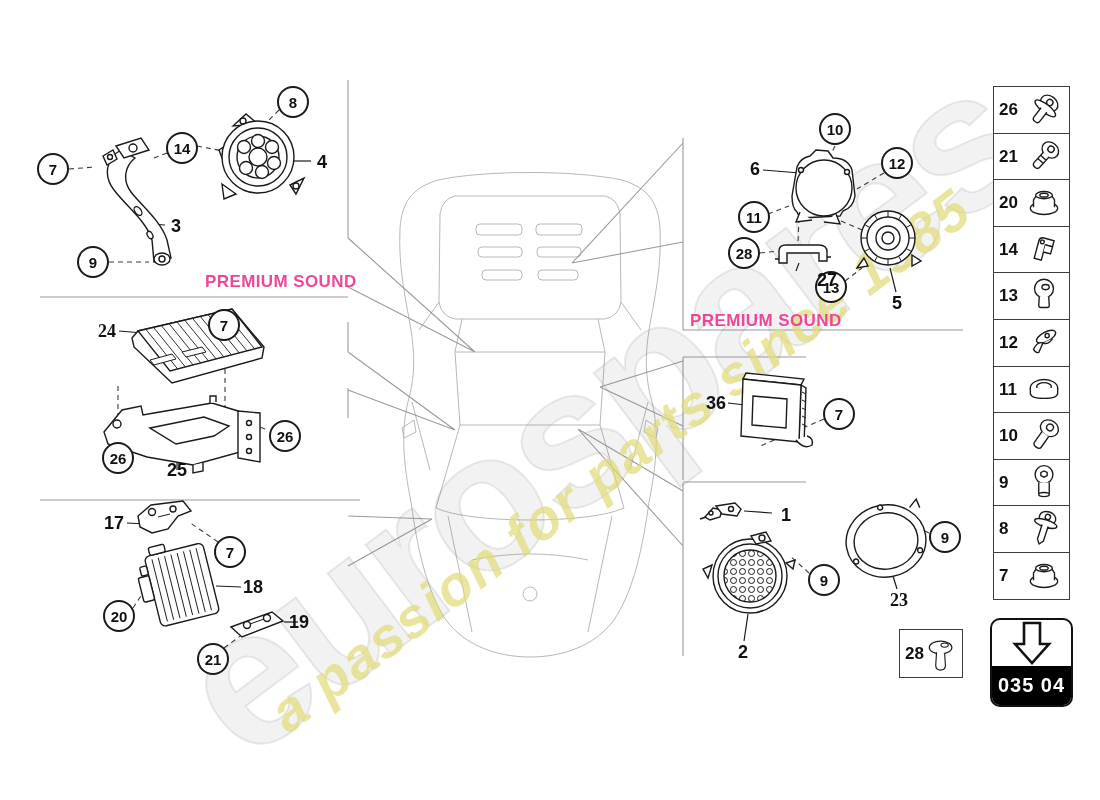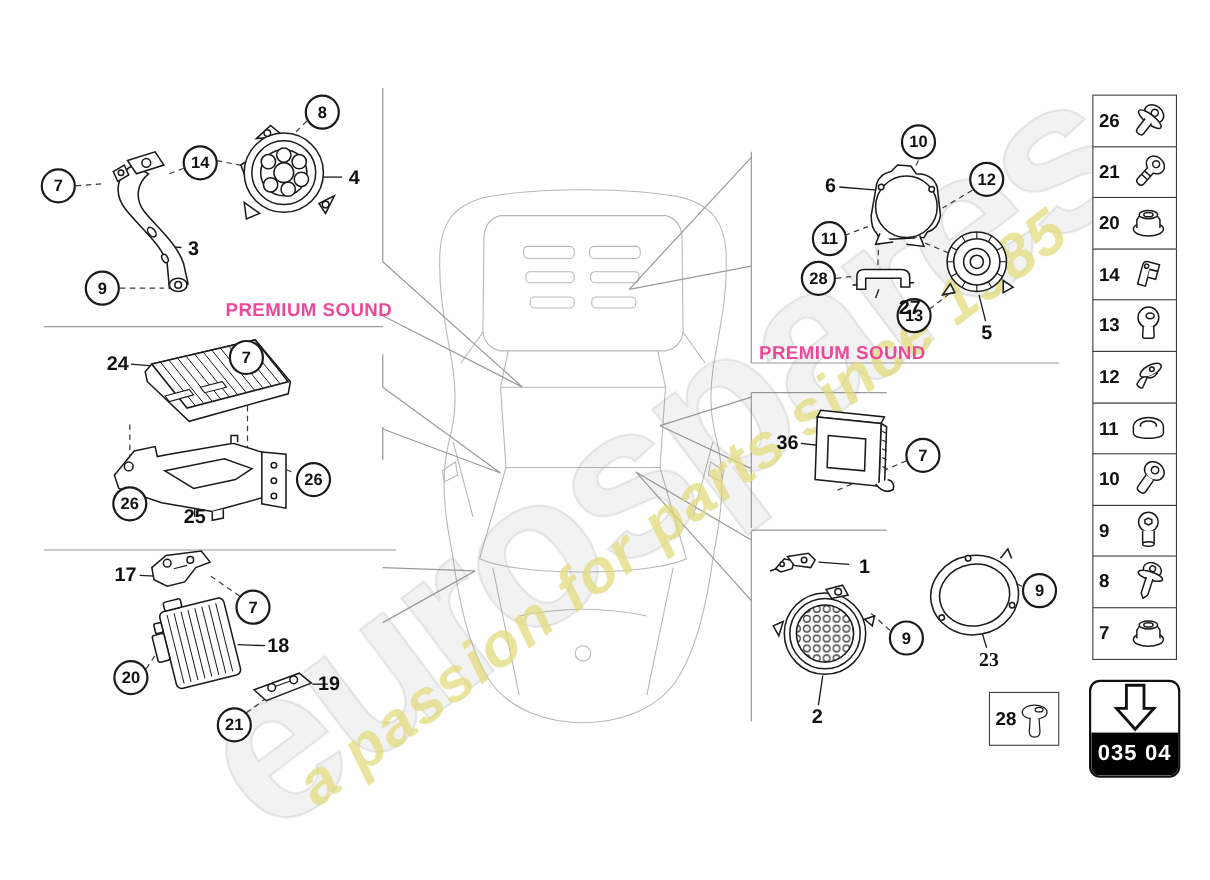--- a/index.html
+++ b/index.html
@@ -293,21 +293,21 @@
       <div class="callout" style="left: 738px; top: 201px;">11</div>
       <div class="callout" style="left: 728px; top: 237px;">28</div>
       <div class="callout" style="left: 815px; top: 271px;">13</div>
       <div class="callout" style="left: 823px; top: 398px;">7</div>
       <div class="callout" style="left: 808px; top: 564px;">9</div>
       <div class="callout" style="left: 929px; top: 521px;">9</div>
     </div>
   <div id="plabels" class="layer">
       <div class="plabel" style="left: 322px; top: 162px;">4</div>
       <div class="plabel" style="left: 176px; top: 226px;">3</div>
-      <div class="plabel" style="left: 107px; top: 331px;">24</div>
+      <div class="plabel" style="left: 107px; top: 331px; font-family: Liberation Serif, serif;">24</div>
       <div class="plabel" style="left: 177px; top: 470px;">25</div>
       <div class="plabel" style="left: 114px; top: 523px; text-align: right;">17</div>
       <div class="plabel" style="left: 253px; top: 587px;">18</div>
       <div class="plabel" style="left: 299px; top: 622px;">19</div>
       <div class="plabel" style="left: 755px; top: 169px;">6</div>
       <div class="plabel" style="left: 795px; top: 280px; margin-left: 32px;">27</div>
       <div class="plabel" style="left: 897px; top: 303px;">5</div>
       <div class="plabel" style="left: 716px; top: 403px;">36</div>
       <div class="plabel" style="left: 786px; top: 515px;">1</div>
       <div class="plabel" style="left: 743px; top: 652px;">2</div>

